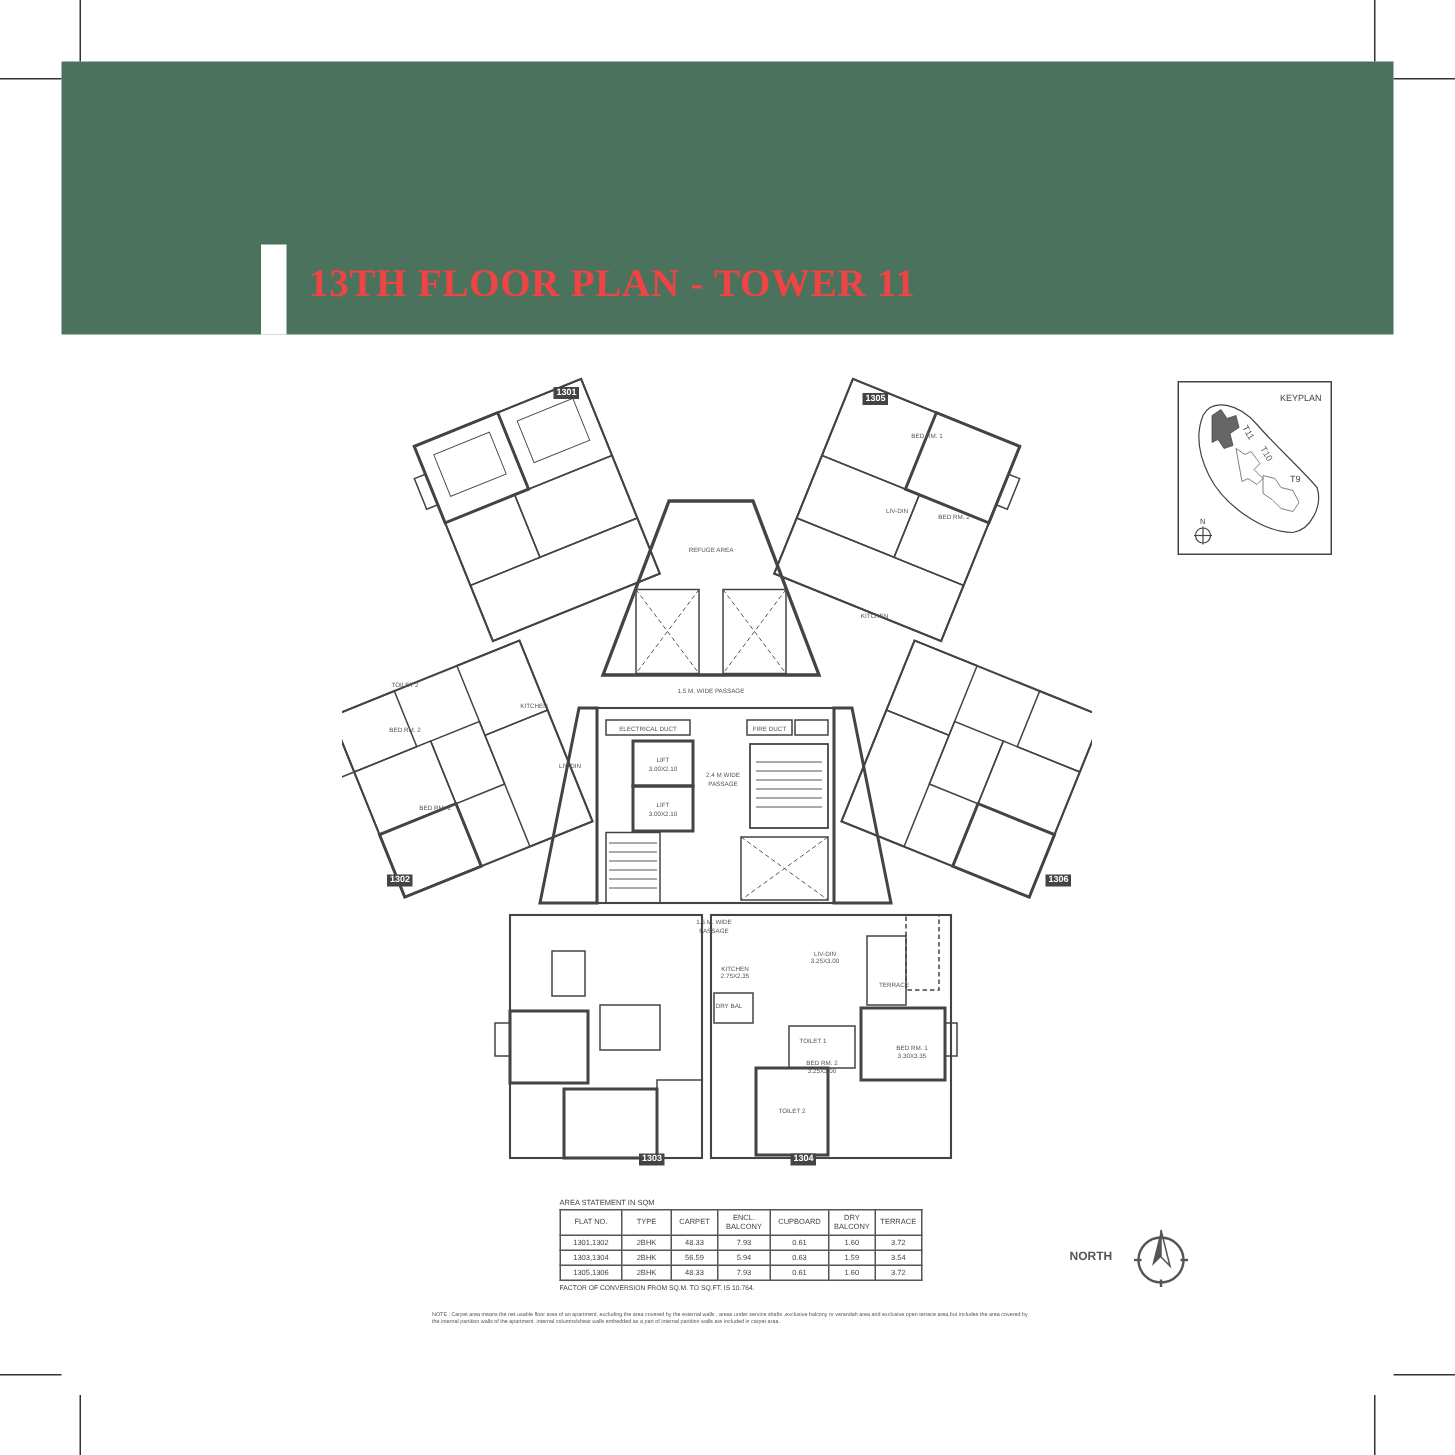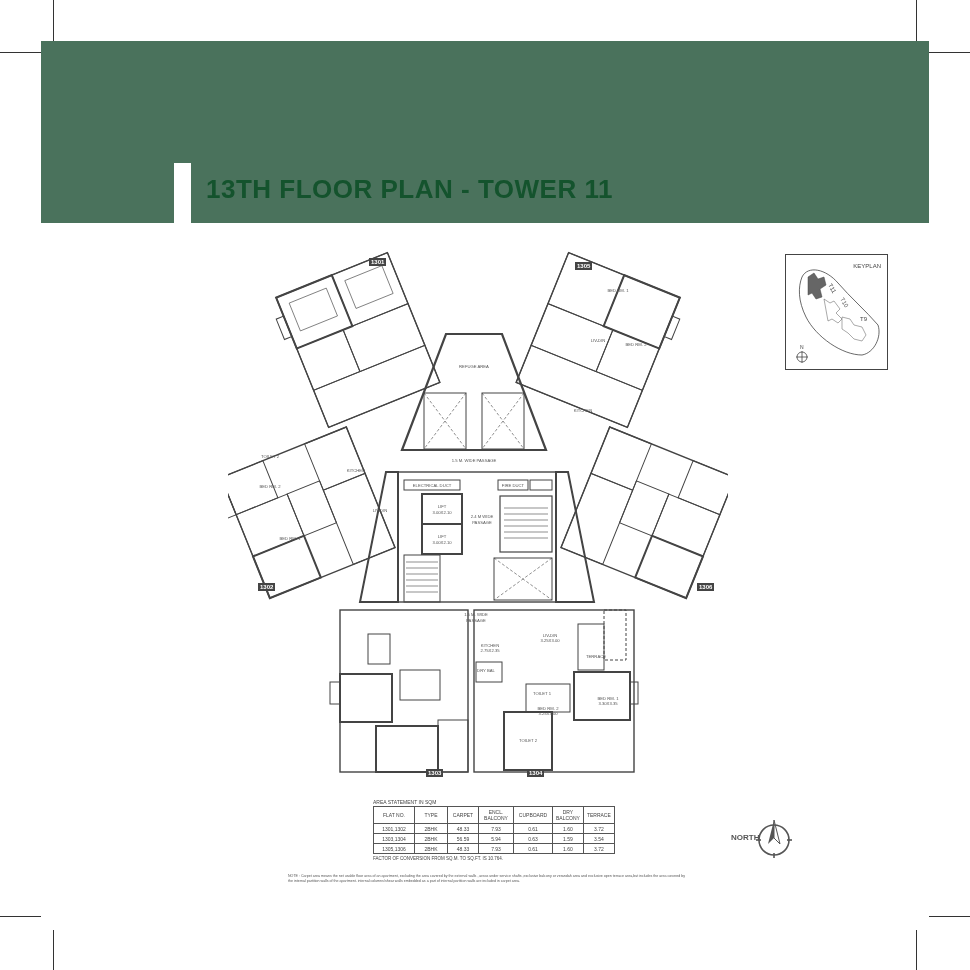--- a/index.html
+++ b/index.html
@@ -1,32 +1,32 @@
 <!DOCTYPE html>
 <html><head>
 <meta charset="utf-8">
 <style>
   html, body { margin:0; padding:0; background:#ffffff; }
   body { width:970px; height:970px; position:relative; overflow:hidden; font-family:"Liberation Sans", sans-serif; color:#333; }
   .crop { position:absolute; background:#333; }
   .banner { position:absolute; left:41px; top:41px; width:888px; height:182px; background:#4a725c; }
   .banner-bar { position:absolute; left:174px; top:163px; width:17px; height:60px; background:#ffffff; }
-  .banner-title { position:absolute; left:206px; top:174px; font-size:26px; font-weight:bold; color:#14532d; letter-spacing:0.5px; white-space:nowrap; font-family:Liberation Sans, sans-serif; }
+  .banner-title { position:absolute; left:206px; top:174px; font-size:26px; font-weight:bold; color:#ef4444; letter-spacing:0.5px; white-space:nowrap; font-family:Liberation Serif, serif; }
   .plan { position:absolute; left:228px; top:250px; width:500px; height:540px; }
   .unit-tag { position:absolute; background:#444; color:#fff; font-size:6px; padding:1px 2px; font-weight:bold; }
   .keyplan { position:absolute; left:785px; top:254px; width:103px; height:116px; border:1.5px solid #444; box-sizing:border-box; background:#fff; }
   .keyplan-title { position:absolute; right:6px; top:8px; font-size:6px; color:#444; }
   .area-caption { position:absolute; left:373px; top:799px; font-size:5px; color:#444; }
   table.area { position:absolute; left:373px; top:806px; border-collapse:collapse; font-size:5px; color:#444; }
   table.area th, table.area td { border:0.8px solid #555; padding:1px 3px; text-align:center; font-weight:normal; }
   table.area th { height:14px; }
   table.area td { height:7px; }
   .conv { position:absolute; left:373px; top:856px; font-size:4.5px; color:#444; }
   .note { position:absolute; left:288px; top:874px; width:400px; font-size:3.6px; color:#555; line-height:1.35; }
-  .north-lbl { position:absolute; left:713px; top:833px; font-size:8px; font-weight:bold; color:#555;margin-left:18px; }
+  .north-lbl { position:absolute; left:713px; top:833px; font-size:8px; font-weight:bold; color:#555; }
   .compass { position:absolute; left:752px; top:816px; width:44px; height:44px; }
 </style>
 </head>
 <body>
 
 <div class="crop" style="left:53px;top:0;width:1px;height:41px;"></div>
 <div class="crop" style="left:0;top:52px;width:41px;height:1px;"></div>
 <div class="crop" style="left:916px;top:0;width:1px;height:41px;"></div>
 <div class="crop" style="left:929px;top:52px;width:41px;height:1px;"></div>
 <div class="crop" style="left:53px;top:930px;width:1px;height:40px;"></div>

